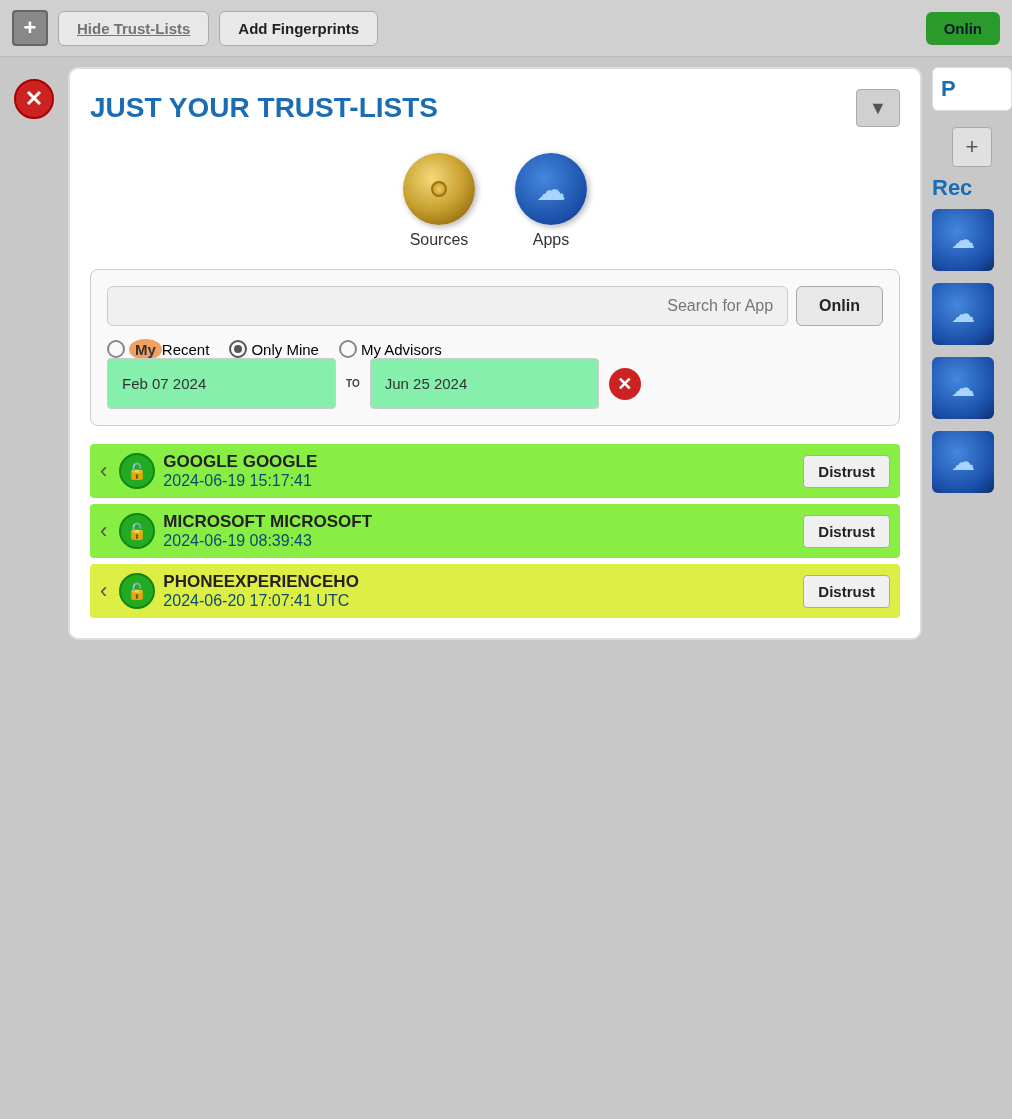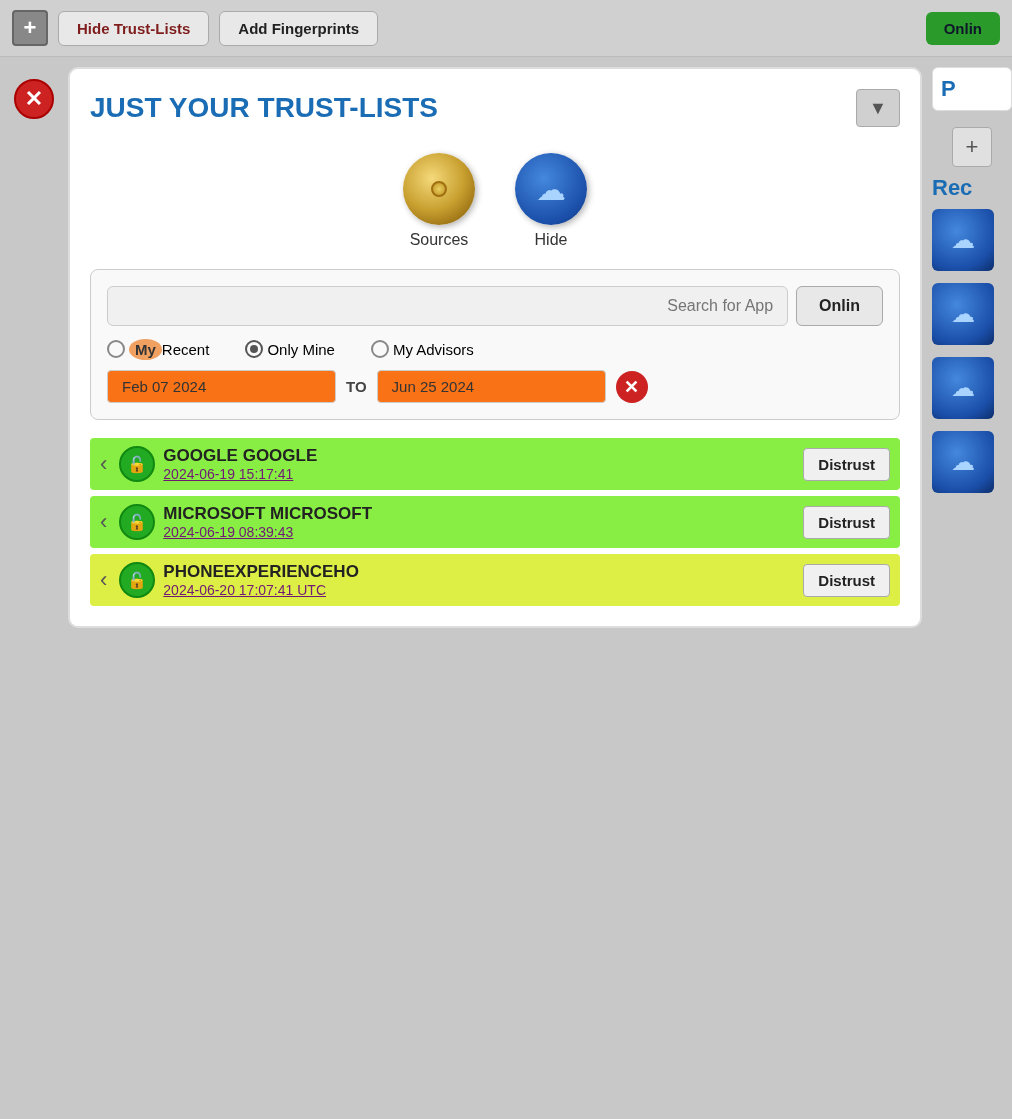--- a/index.html
+++ b/index.html
@@ -32,22 +32,23 @@
       font-size: 22px;
       font-weight: bold;
     }
     .toolbar-hide-btn {
       background: #e8e8e8;
       border: 1px solid #aaa;
       border-radius: 6px;
       padding: 8px 18px;
       font-size: 15px;
       font-weight: bold;
-      color: #7f1d1d;
-      cursor: pointer;
+      color: #737373;
+      cursor: pointer;
+      text-decoration: underline;
     }
     .toolbar-fingerprints-btn {
       background: #e8e8e8;
       border: 1px solid #aaa;
       border-radius: 6px;
       padding: 8px 18px;
       font-size: 15px;
       font-weight: bold;
       color: #222;
       cursor: pointer;
@@ -199,22 +200,21 @@
       font-weight: bold;
       background: #e8e8e8;
       border: 1px solid #aaa;
       border-radius: 6px;
       cursor: pointer;
       color: #222;
     }
     .radio-row {
       display: flex;
       align-items: center;
-      gap: 36px;
-      margin-bottom: 12px;
+      gap: 20px;
     }
     .radio-item {
       display: flex;
       align-items: center;
       gap: 4px;
       font-size: 15px;
       cursor: pointer;
     }
     .radio-circle {
       width: 18px; height: 18px;
@@ -238,27 +238,27 @@
       font-weight: bold;
     }
     .date-row {
       display: flex;
       align-items: center;
       gap: 10px;
     }
     .date-input {
       border: 1px solid #ccc;
       border-radius: 4px;
-      padding: 7px 14px;
+      padding: 16px 14px;
       font-size: 15px;
-      background: #f97316;
+      background: #86efac;
       color: #333;
     }
     .date-to-label {
-      font-size: 15px;
+      font-size: 10px;
       font-weight: bold;
       color: #444;
     }
     .date-clear-btn {
       width: 32px; height: 32px;
       background: #cc2222;
       border-radius: 50%;
       display: flex; align-items: center; justify-content: center;
       cursor: pointer;
       border: none;
@@ -307,23 +307,22 @@
     }
     .trust-item-info {
       flex: 1;
     }
     .trust-item-name {
       font-size: 17px;
       font-weight: bold;
       color: #222;
     }
     .trust-item-date {
-      font-size: 14px;
-      color: #701a75;
-      text-decoration: underline;
+      font-size: 16px;
+      color: #0c4a6e;
     }
     .distrust-btn {
       background: #f0f0f0;
       border: 1px solid #aaa;
       border-radius: 4px;
       padding: 7px 14px;
       font-size: 15px;
       font-weight: bold;
       cursor: pointer;
       color: #222;
@@ -413,21 +412,21 @@
       <div class="icon-item">
         <div class="icon-circle-disc">
           <div class="disc-hole"></div>
         </div>
         <span class="icon-label">Sources</span>
       </div>
       <div class="icon-item">
         <div class="icon-circle-cloud">
           <span class="cloud-symbol">☁</span>
         </div>
-        <span class="icon-label">Hide</span>
+        <span class="icon-label">Apps</span>
       </div>
     </div>
 
     <div class="search-area">
       <div class="search-row">
         <input class="search-input" type="text" placeholder="Search for App" style="">
         <button class="search-btn">Onlin</button>
       </div>
       <div class="radio-row">
 

